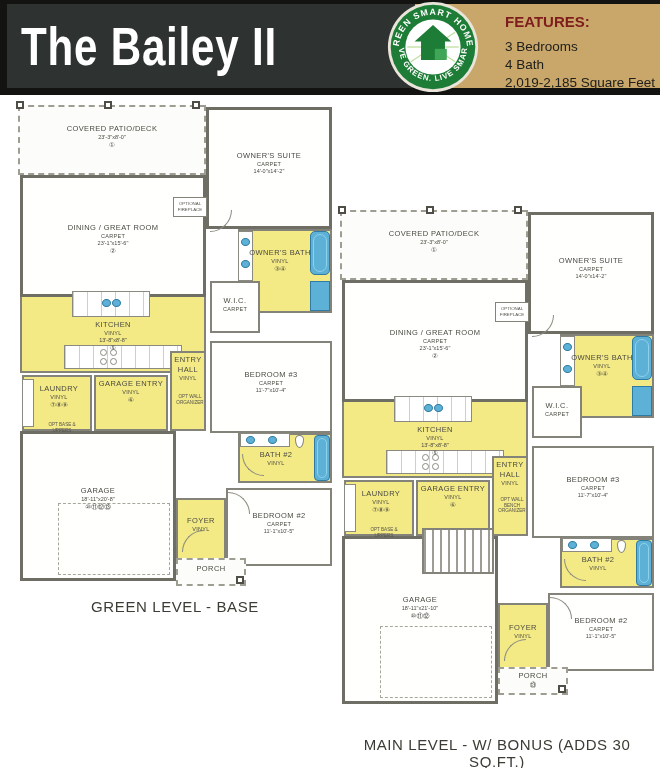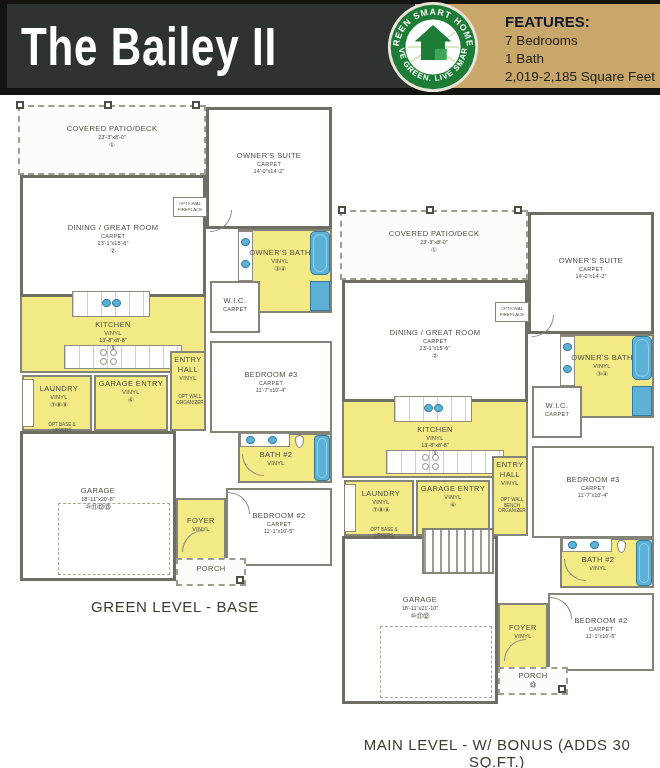--- a/index.html
+++ b/index.html
@@ -6,21 +6,21 @@
   body{width:660px;height:768px;background:#ffffff;font-family:"Liberation Sans",sans-serif;position:relative;overflow:hidden;}
 
   
   .header{position:absolute;left:0;top:0;width:660px;height:95px;background:#131311;}
   .header-inner{position:absolute;left:7px;top:4px;right:0;height:84px;background:#2e3231;}
   .title{position:absolute;left:14px;top:0;height:84px;line-height:84px;color:#ffffff;
          font-size:54px;font-weight:bold;transform:scaleX(.78);transform-origin:left center;
          letter-spacing:1px;white-space:nowrap;}
   .tan-panel{position:absolute;left:408px;top:0;width:252px;height:84px;background:#c9a76a;}
   .features{position:absolute;left:90px;top:9px;color:#20201c;}
-  .features .fh{font-size:15px;font-weight:bold;color:#0f172a;margin-bottom:2px;}
+  .features .fh{font-size:15px;font-weight:bold;color:#7f1d1d;margin-bottom:8px;}
   .features .fi{font-size:13.5px;line-height:1.35;}
   .logo{position:absolute;left:387px;top:1px;width:92px;height:92px;z-index:5;}
 
   
   .plan{position:absolute;width:322px;height:505px;}
   .room{position:absolute;background:#fffffe;border:2px solid #83837a;box-sizing:border-box;}
   .outer{border-width:3px;border-color:#6e6e65;}
   .vinyl{background:#f3e985;}
   .dashedroom{position:absolute;background:#fcfcfa;border:2px dashed #9d9d92;box-sizing:border-box;}
   .post{position:absolute;width:8px;height:8px;background:#fff;border:2px solid #4e4e46;box-sizing:border-box;}
@@ -50,22 +50,22 @@
 </style>
 </head>
 <body>
 
 <div class="header">
   <div class="header-inner">
     <div class="title">The Bailey II</div>
     <div class="tan-panel">
       <div class="features">
         <div class="fh">FEATURES:</div>
-        <div class="fi">7 Bedrooms</div>
-        <div class="fi">1 Bath</div>
+        <div class="fi">3 Bedrooms</div>
+        <div class="fi">4 Bath</div>
         <div class="fi">2,019-2,185 Square Feet</div>
       </div>
     </div>
   </div>
   <div class="logo">
     <svg width="92" height="92" viewBox="0 0 100 100">
       <circle cx="50" cy="50" r="49" fill="#e9e5da"></circle>
       <circle cx="50" cy="50" r="46" fill="#1d7c35"></circle>
       <circle cx="50" cy="50" r="30" fill="#ffffff"></circle>
       <g stroke="#bede9d" stroke-width="1.4">

